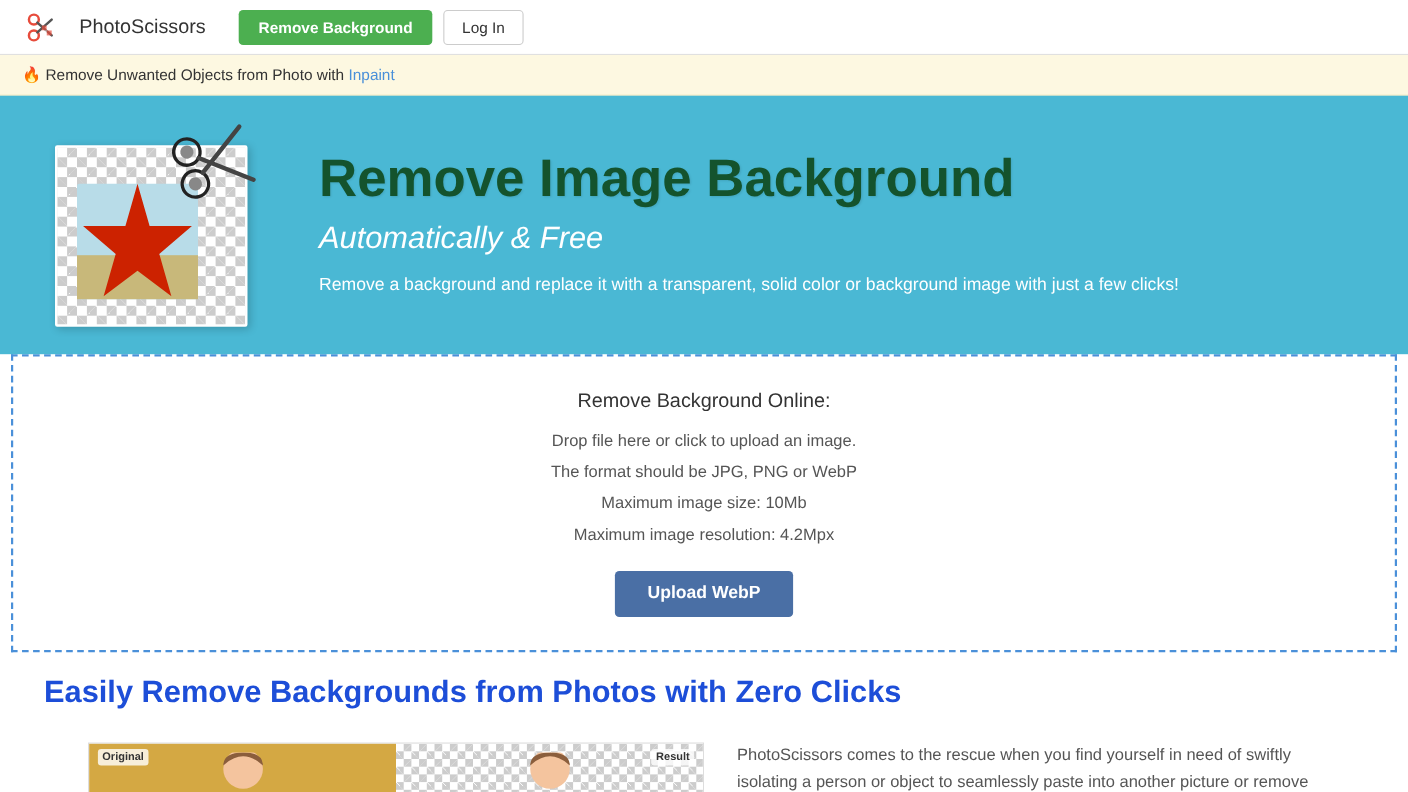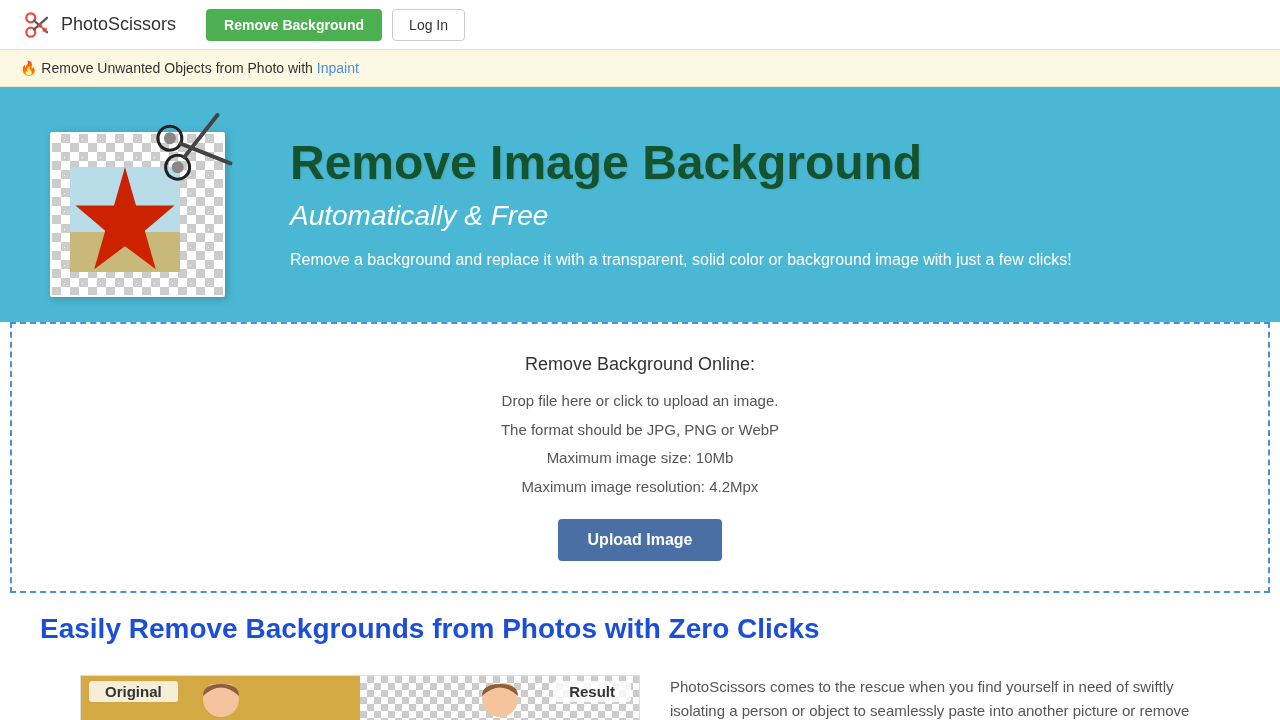--- a/index.html
+++ b/index.html
@@ -12,21 +12,21 @@
       padding: 0 20px;
       height: 50px;
       background: #fff;
       border-bottom: 1px solid #e0e0e0;
       position: relative;
       z-index: 10;
     }
     .navbar-brand {
       display: flex;
       align-items: center;
-      gap: 5px;
+      gap: 16px;
       margin-right: 30px;
     }
     .brand-icon {
       width: 36px;
       height: 36px;
     }
     .brand-name {
       font-size: 18px;
       color: #333;
       font-weight: normal;
@@ -210,23 +210,23 @@
     }
     .demo-original {
       width: 280px;
       background: #d4a843;
       position: relative;
       display: flex;
       align-items: flex-start;
       padding: 5px 8px;
     }
     .demo-label {
-      font-size: 15px;
+      font-size: 10px;
       background: rgba(255,255,255,0.8);
-      padding: 2px 16px;
+      padding: 2px 4px;
       border-radius: 3px;
       color: #333;
       font-weight: bold;
     }
     .demo-result {
       width: 280px;
       position: relative;
       background-image:
         linear-gradient(45deg, #ccc 25%, transparent 25%),
         linear-gradient(-45deg, #ccc 25%, transparent 25%),
@@ -325,21 +325,21 @@
 </div>
 
 <div class="upload-section">
   <p class="upload-title">Remove Background Online:</p>
   <div class="upload-info">
     <div>Drop file here or click to upload an image.</div>
     <div>The format should be JPG, PNG or WebP</div>
     <div>Maximum image size: 10Mb</div>
     <div>Maximum image resolution: 4.2Mpx</div>
   </div>
-  <button class="btn-upload">Upload Image</button>
+  <button class="btn-upload">Upload WebP</button>
 </div>
 
 <div class="section-below-wrapper">
   <h2 class="section-title">Easily Remove Backgrounds from Photos with Zero Clicks</h2>
 
   <div class="section-below">
 
     <div class="demo-container">
       <div class="demo-original">
         <span class="demo-label">Original</span>

